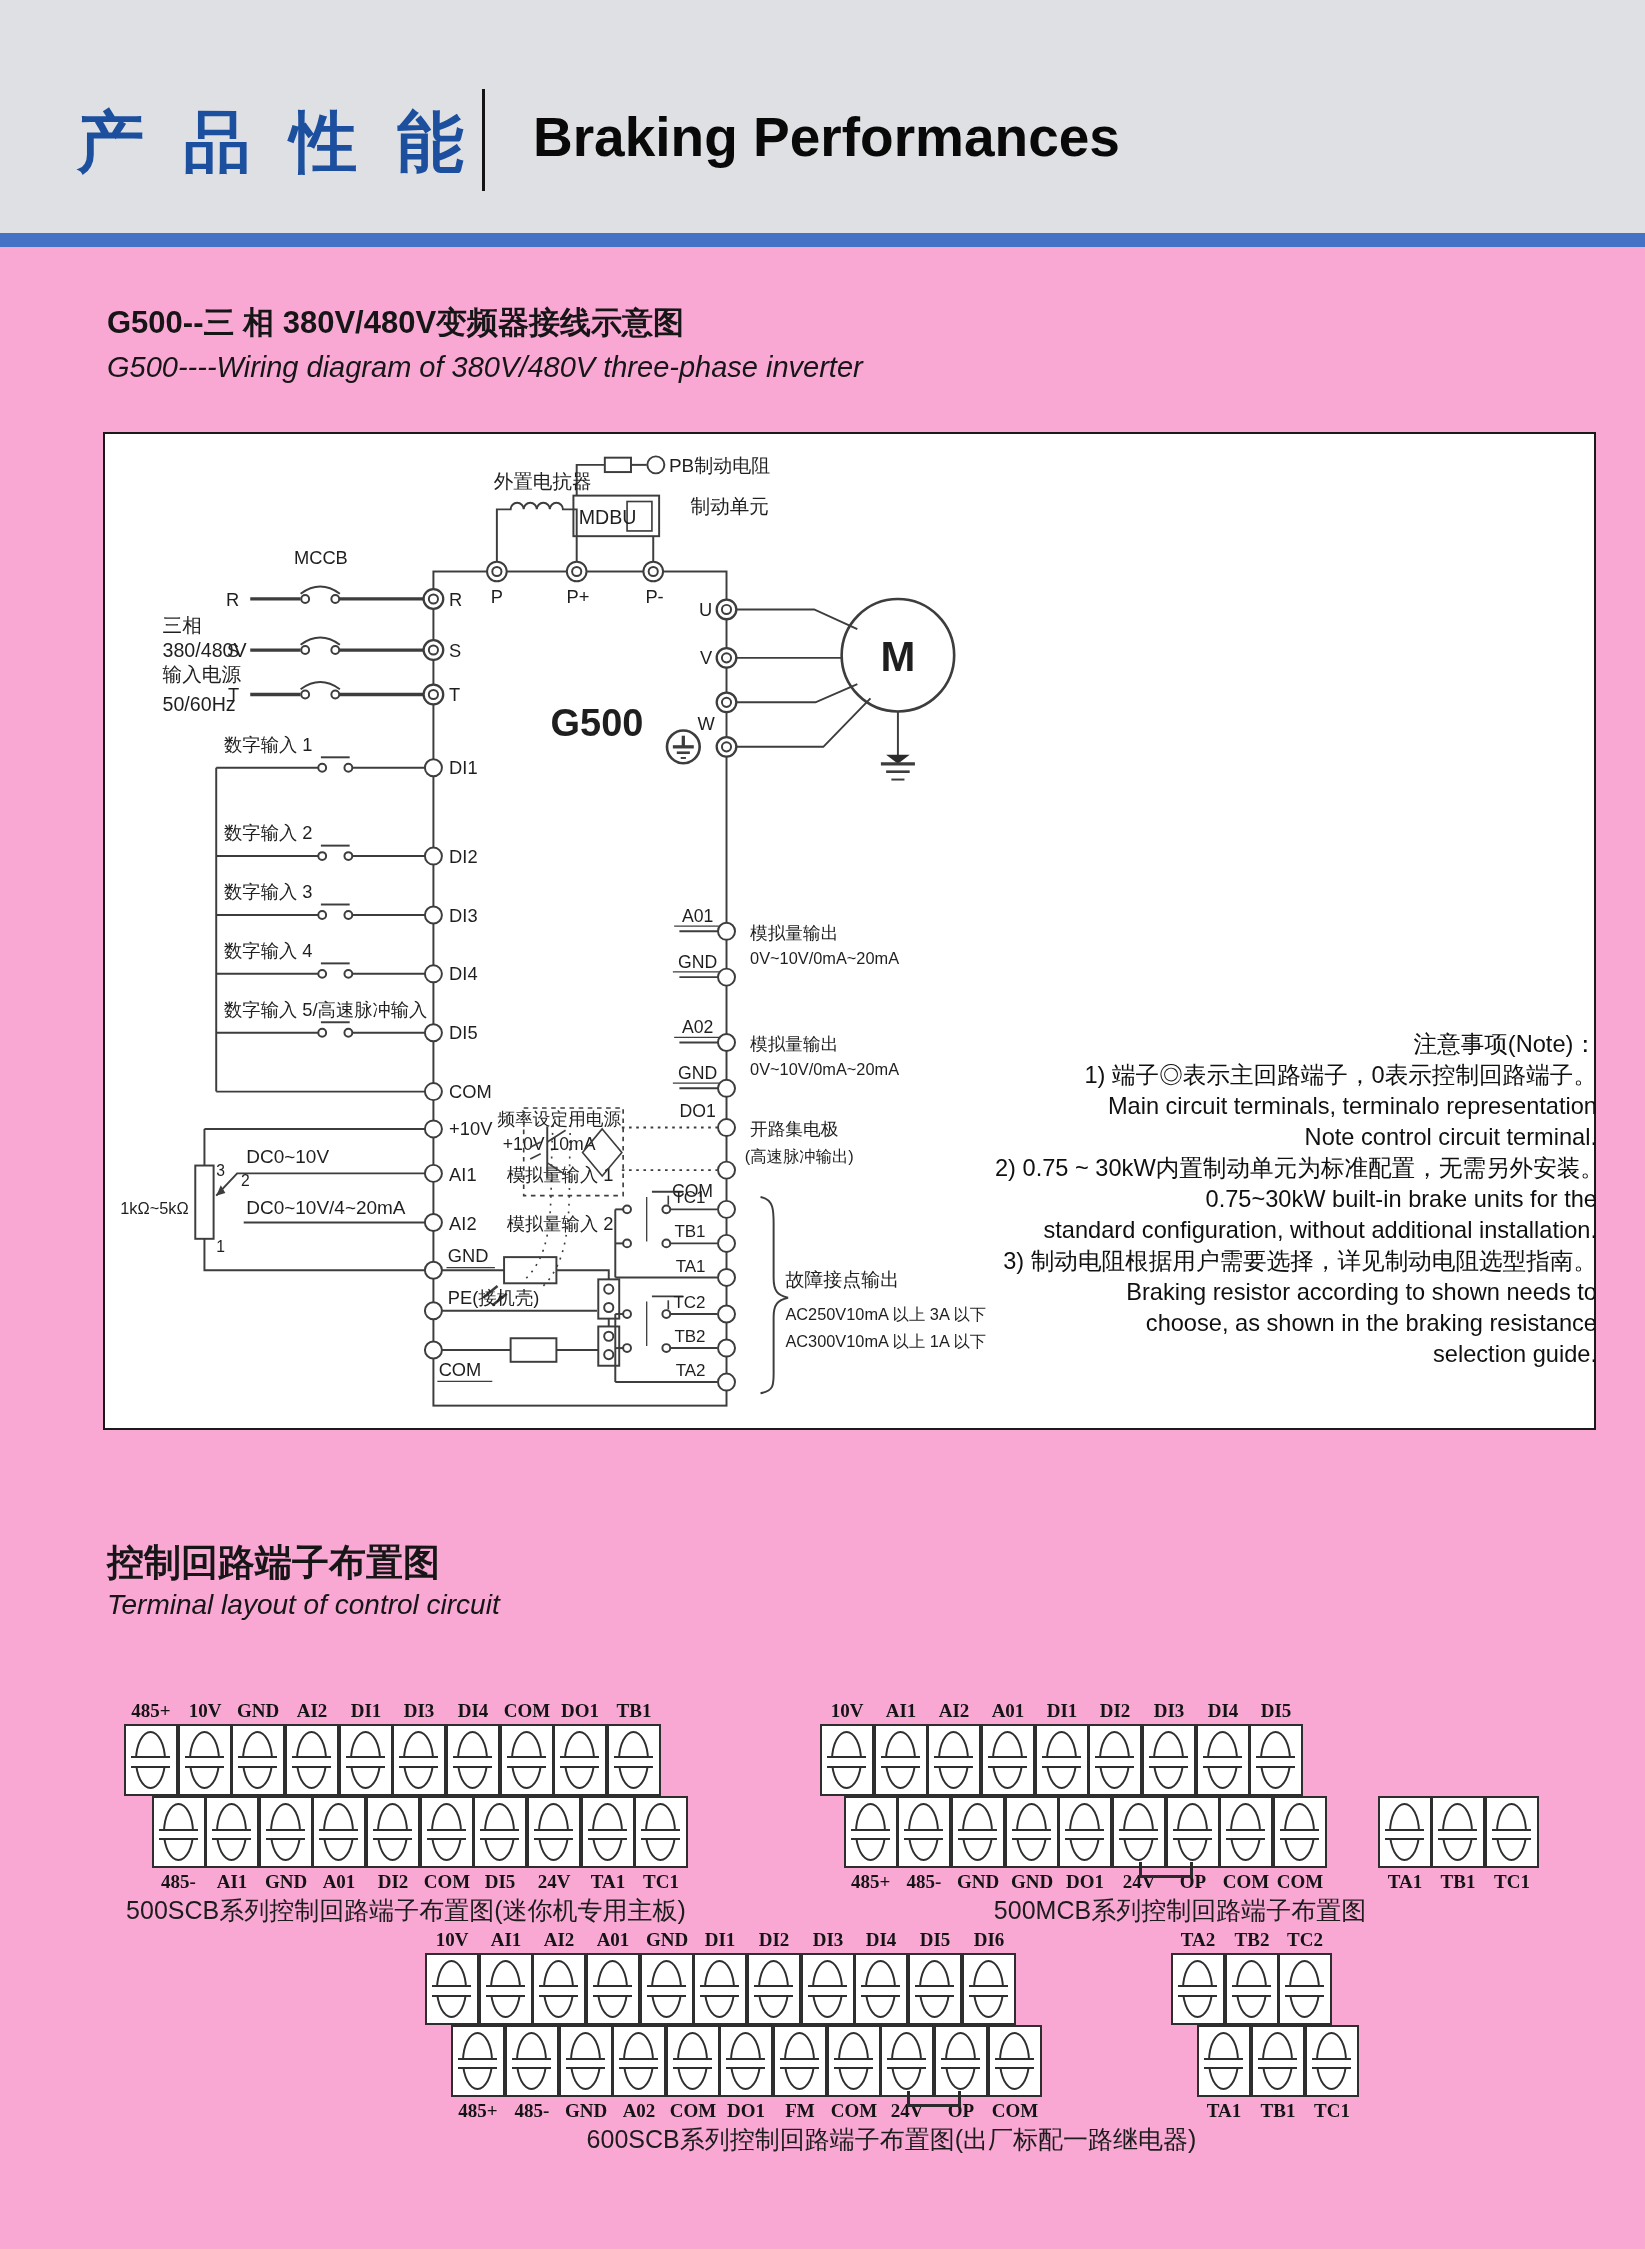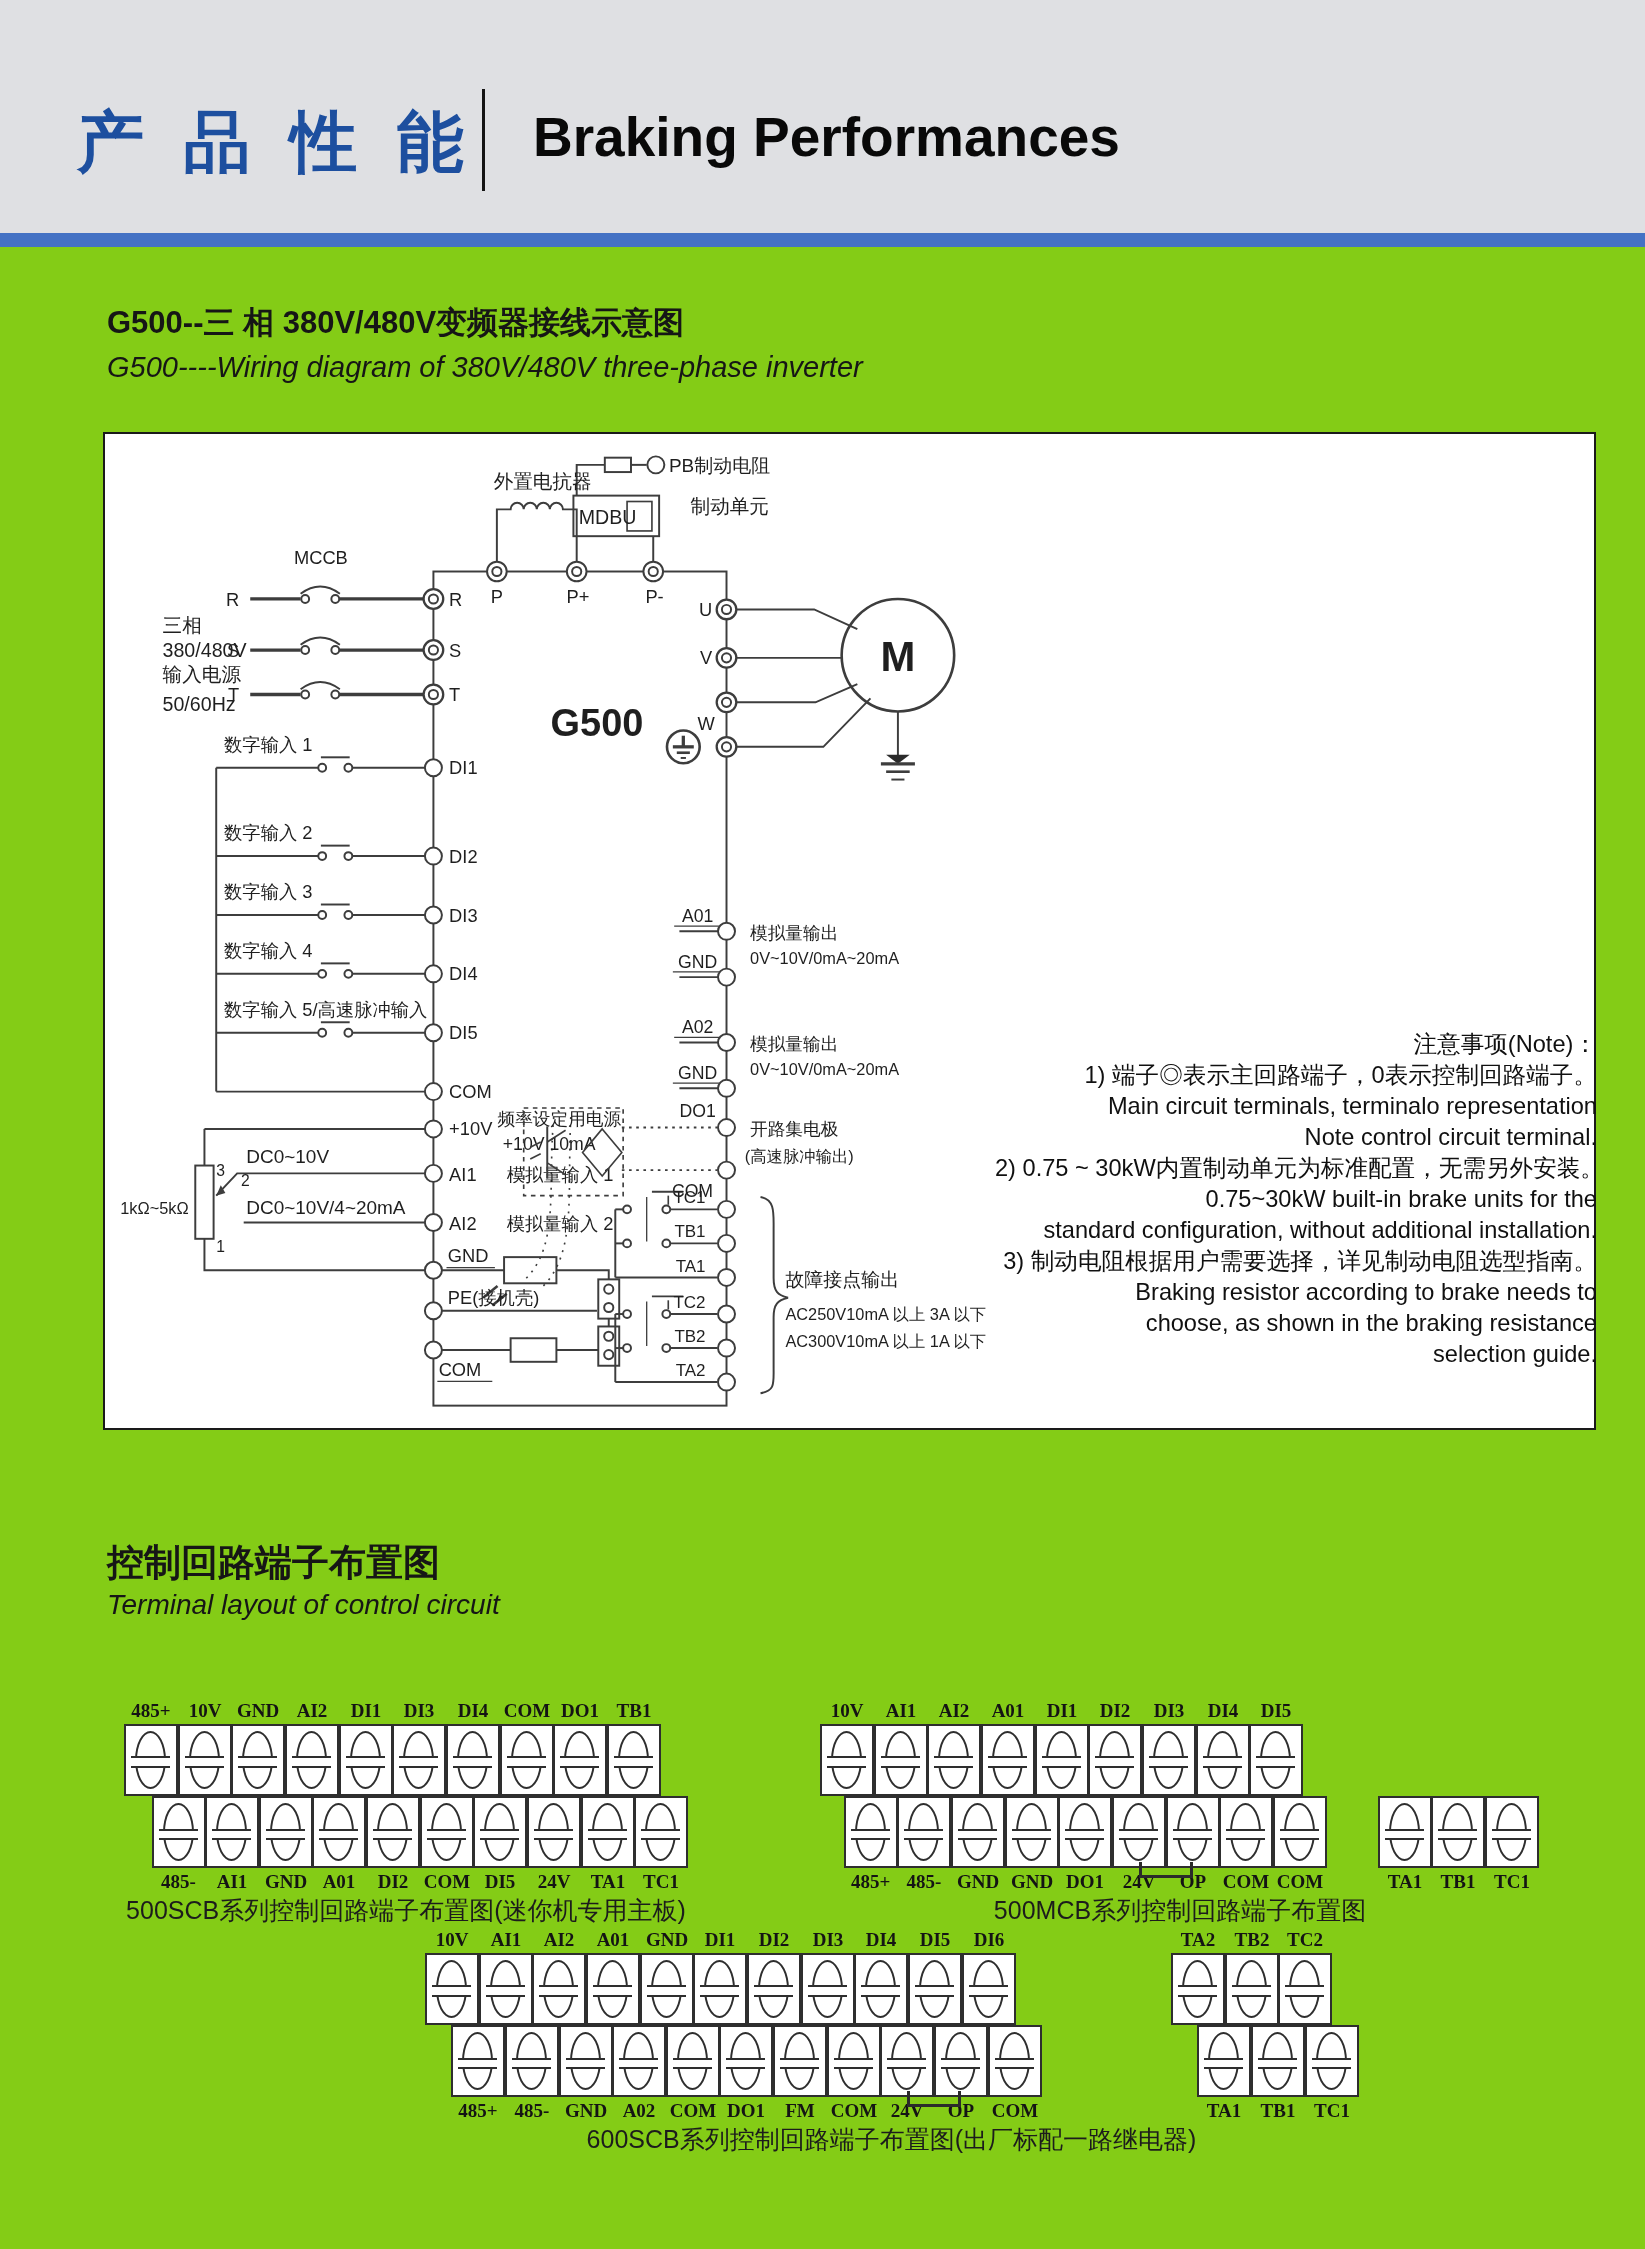--- a/index.html
+++ b/index.html
@@ -1,16 +1,16 @@
 <!DOCTYPE html>
 <html style="font-size:10.5px"><head>
 <meta charset="utf-8">
 <style>
   html,body{margin:0;padding:0;background:#fff;}
-  .page{position:relative;width:1646px;height:2250px;background:#84cc16;overflow:hidden;
+  .page{position:relative;width:1646px;height:2250px;background:#f9a8d4;overflow:hidden;
         font-family:"Liberation Sans",sans-serif;color:#161616;}
   
   .hdr{position:absolute;left:0;top:0;width:1646px;height:233px;background:#dfe0e3;}
   .hdr-zh{position:absolute;left:77px;top:97px;font-size:67px;font-weight:900;
           color:#1d4f9f;letter-spacing:10.5px;white-space:nowrap;}
   .hdr-div{position:absolute;left:482px;top:89px;width:2.6px;height:102px;background:#141414;}
   .hdr-en{position:absolute;left:533px;top:105px;font-size:55px;font-weight:700;color:#090909;white-space:nowrap;}
   .bluebar{position:absolute;left:0;top:233px;width:1646px;height:13.7px;background:#4472c4;}
   
   .t1zh{position:absolute;left:107px;top:302px;font-size:31px;font-weight:700;white-space:nowrap;}
@@ -356,21 +356,21 @@
 
   <div class="notes">
       <div class="note-line">注意事项(Note)：</div>
       <div class="note-line">1) 端子◎表示主回路端子，0表示控制回路端子。</div>
       <div class="note-line">Main circuit terminals, terminalo representation</div>
       <div class="note-line">Note control circuit terminal.</div>
       <div class="note-line">2) 0.75 ~ 30kW内置制动单元为标准配置，无需另外安装。</div>
       <div class="note-line">0.75~30kW built-in brake units for the</div>
       <div class="note-line">standard configuration, without additional installation.</div>
       <div class="note-line">3) 制动电阻根据用户需要选择，详见制动电阻选型指南。</div>
-      <div class="note-line">Braking resistor according to brake needs to</div>
+      <div class="note-line">Braking resistor according to shown needs to</div>
       <div class="note-line">choose, as shown in the braking resistance</div>
       <div class="note-line">selection guide.</div>
     </div>
 
   <div class="t2zh">控制回路端子布置图</div>
   <div class="t2en">Terminal layout of control circuit</div>
 
   <div id="strips-layer">
       <div class="strip" style="left: 124px; top: 1700px;">
         <div class="tlabel" style="left: 0px; top: 0px;">485+</div>

